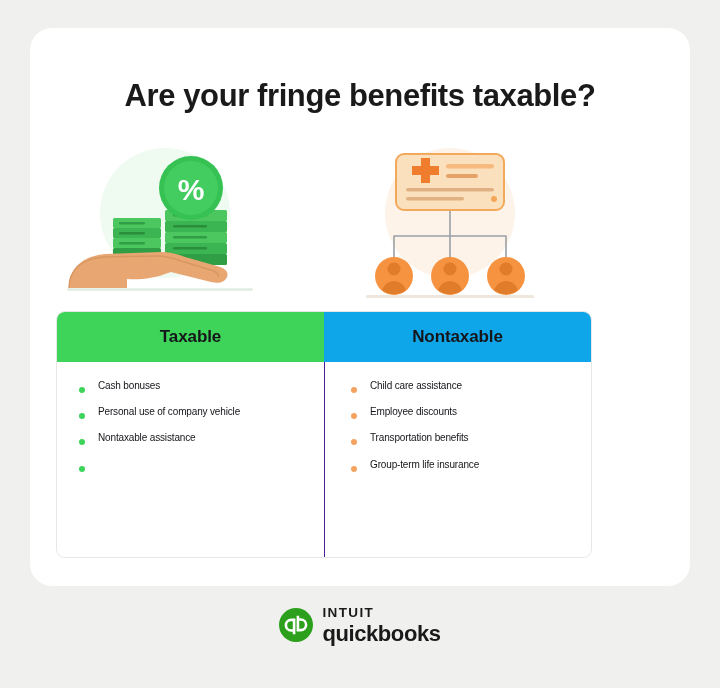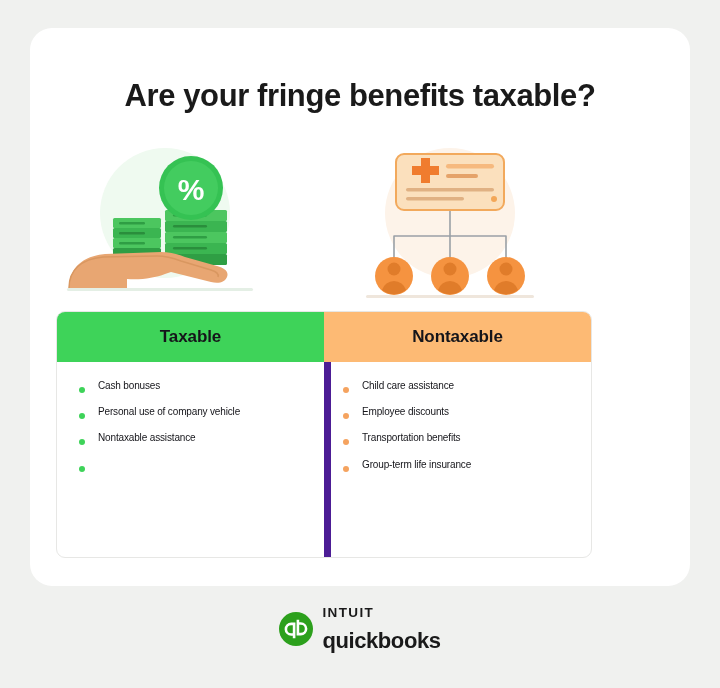--- a/index.html
+++ b/index.html
@@ -97,34 +97,34 @@
     flex: 1 1 50%;
     display: flex;
     align-items: center;
     justify-content: center;
     font-size: 17px;
     font-weight: bold;
     color: #15151a;
     letter-spacing: -0.1px;
   }
   .th-taxable    { background: #3ed359; }
-  .th-nontaxable { background: #fdba74; }
+  .th-nontaxable { background: #0ea5e9; }
 
   .tbody {
     display: flex;
     height: 196px;
   }
   .col {
     flex: 1 1 50%;
     padding: 18px 14px 0 22px;
     box-sizing: border-box;
   }
   .col-right {
-    border-left: 7px solid #4c1d95;
-    padding-left: 12px;
+    border-left: 1px solid #4c1d95;
+    padding-left: 26px;
   }
 
   ul.items {
     list-style: none;
     margin: 0;
     padding: 0;
   }
   ul.items li {
     position: relative;
     padding-left: 19px;
@@ -166,21 +166,21 @@
     display: flex;
     flex-direction: column;
     justify-content: center;
     line-height: 1;
   }
   .logo-intuit {
     font-size: 13.5px;
     font-weight: bold;
     letter-spacing: 1.4px;
     color: #1a1a1a;
-    margin-bottom: 10px;
+    margin-bottom: 3px;
   }
   .logo-qb {
     font-size: 22px;
     font-weight: bold;
     letter-spacing: -0.4px;
     color: #1a1a1a;
   }
 </style>
 </head>
 <body>

